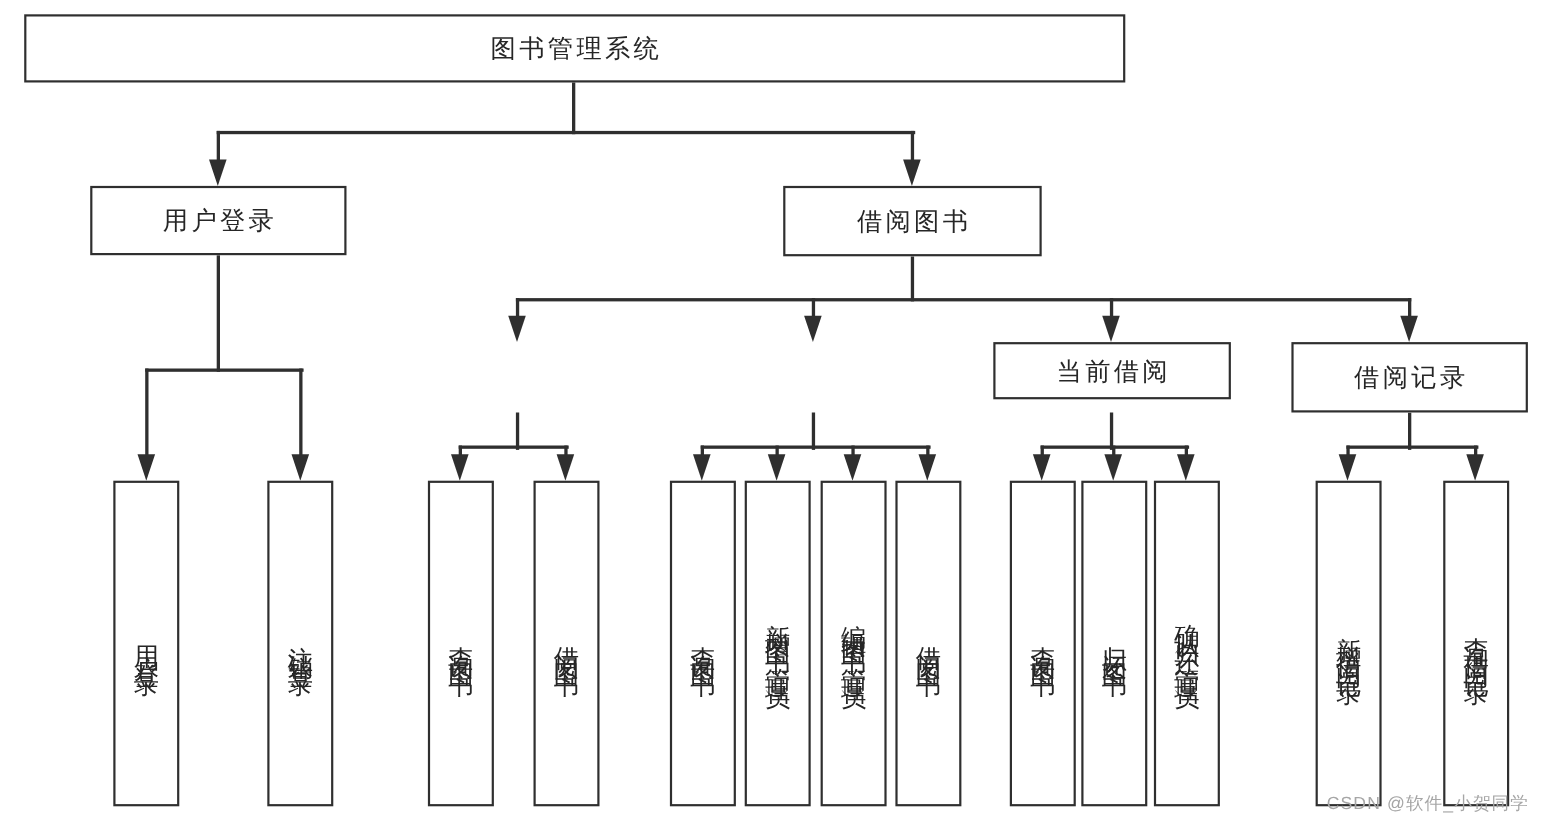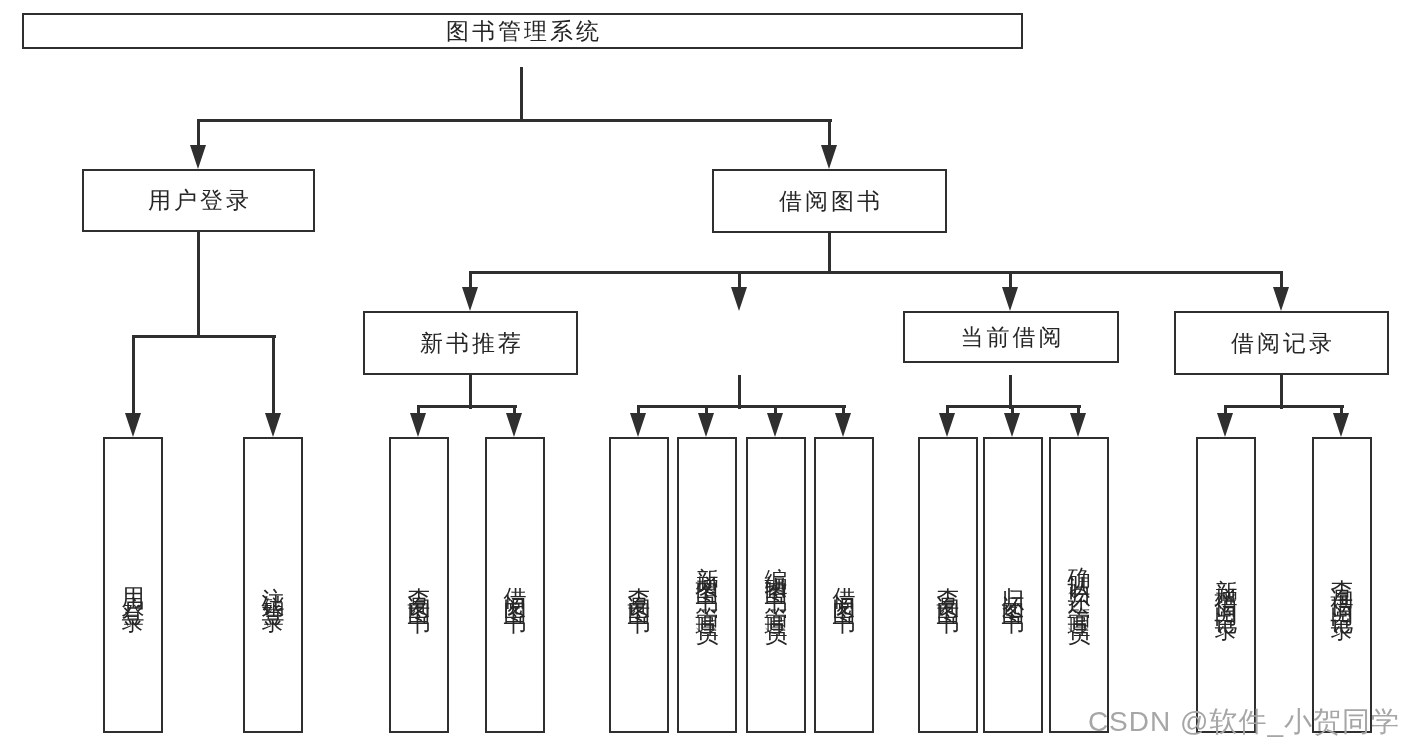--- a/index.html
+++ b/index.html
@@ -49,22 +49,22 @@
   }
   .vbox .vtxt{
     writing-mode:vertical-lr;
     text-orientation:mixed;
     letter-spacing:8px;
     line-height:1;
     max-height:288px;
   }
   .watermark{
     position:absolute;
-    right:5px; bottom:6px;
-    font-size:28px;
+    right:15px; bottom:6px;
+    font-size:16px;
     color:var(--wm);
     letter-spacing:1px;
     white-space:nowrap;
   }
 </style>
 </head>
 <body>
 
 <div id="canvas">
 
@@ -122,34 +122,31 @@
   <div class="ah" style="left:630px;top:413px"></div>
   <div class="ah" style="left:698px;top:413px"></div>
   <div class="ah" style="left:767px;top:413px"></div>
   <div class="ah" style="left:835px;top:413px"></div>
   <div class="ah" style="left:939px;top:413px"></div>
   <div class="ah" style="left:1004px;top:413px"></div>
   <div class="ah" style="left:1070px;top:413px"></div>
   <div class="ah" style="left:1217px;top:413px"></div>
   <div class="ah" style="left:1333px;top:413px"></div>
 
-  <div class="hbox" style="left:22px;top:13px;width:1001px;height:36px">
+  <div class="hbox" style="left:22px;top:13px;width:1001px;height:62px">
     <span class="lbl">图书管理系统</span>
   </div>
 
   <div class="hbox" style="left:82px;top:169px;width:233px;height:63px">
     <span class="lbl">用户登录</span>
   </div>
   <div class="hbox" style="left:712px;top:169px;width:235px;height:64px">
     <span class="lbl">借阅图书</span>
   </div>
 
-  <div class="hbox" style="left:363px;top:311px;width:215px;height:64px">
-    <span class="lbl">新书推荐</span>
-  </div>
   <div class="hbox" style="left:903px;top:311px;width:216px;height:52px">
     <span class="lbl">当前借阅</span>
   </div>
   <div class="hbox" style="left:1174px;top:311px;width:215px;height:64px">
     <span class="lbl">借阅记录</span>
   </div>
 
   <div class="vbox" style="left:103px">
     <span class="vtxt">用户登录</span>
   </div>

